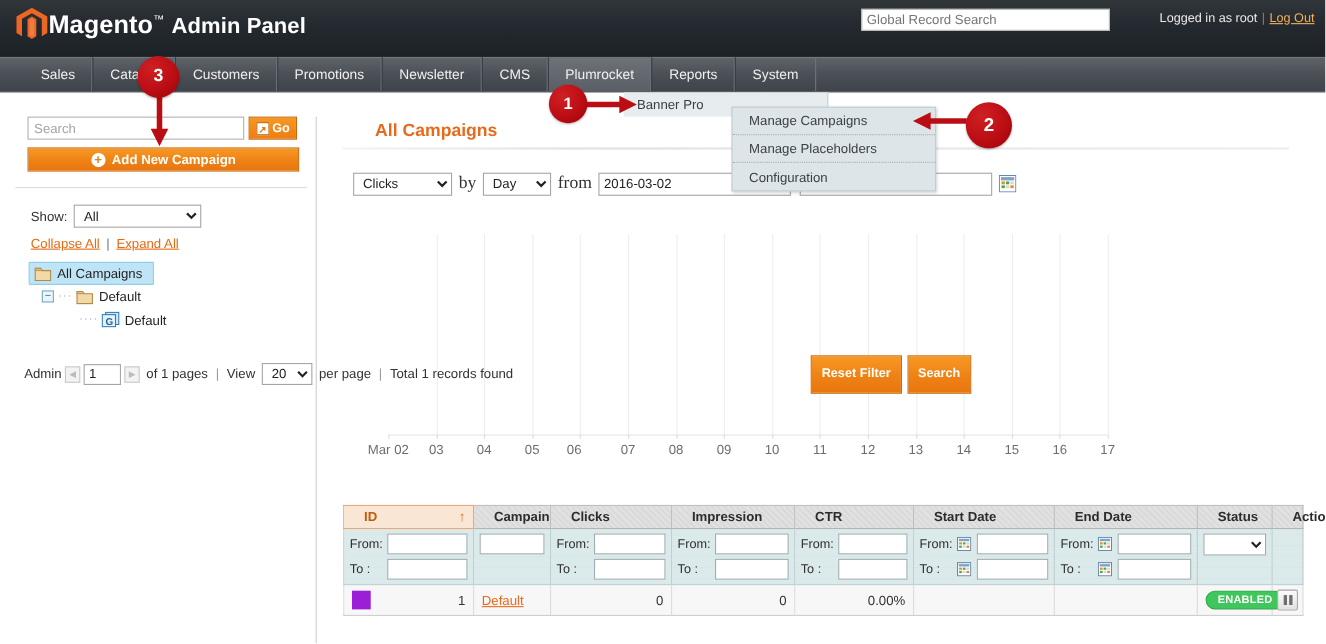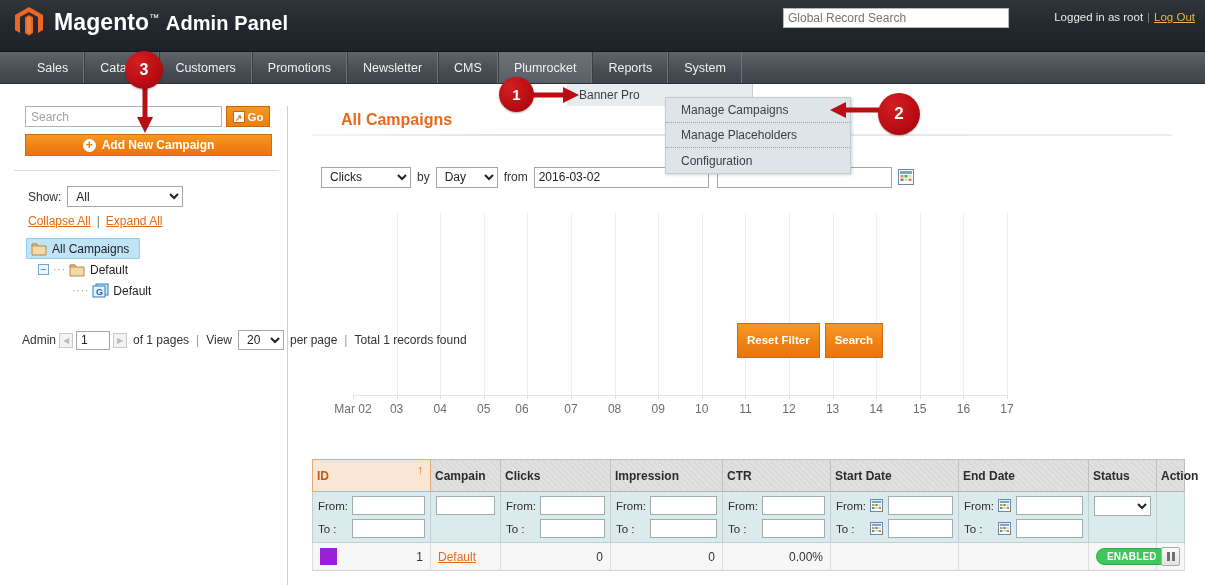--- a/index.html
+++ b/index.html
@@ -17,21 +17,21 @@
   
   .header {
     position: absolute; left: 0; top: 0; width: 1205px; height: 52px;
     background: linear-gradient(to bottom, #31363b 0%, #23292e 45%, #1d2227 100%);
     border-bottom: 1px solid #11161a;
   }
   .logo-wrap { position: absolute; left: 14px; top: 6px; display: flex; align-items: center; }
   .logo-mark { width: 30px; height: 32px; position: relative; }
   .logo-mark svg { display: block; }
   .logo-text {
-    margin-left: 10px; color: #ffffff; font-size: 23px; font-weight: bold;
+    margin-left: 0; color: #ffffff; font-size: 23px; font-weight: bold;
     letter-spacing: 0.1px; white-space: nowrap;
   }
   .logo-text .tm { font-size: 10px; vertical-align: super; font-weight: normal; }
   .logo-text .sub { font-size: 20px; font-weight: bold; }
 
   .global-search {
     position: absolute; right: 196px; top: 8px;
     width: 226px; height: 20px;
     border: 1px solid #b7b7b7; background: #fff;
     font-family: "Liberation Sans", sans-serif; font-size: 12px;
@@ -169,21 +169,21 @@
 
   
   .filter-row {
     position: absolute; left: 32px; top: 48px;
     display: flex; align-items: center; gap: 0;
   }
   .sel-metric {
     width: 90px; height: 21px; border: 1px solid #a6a6a6; background: #fff;
     font-size: 12px; font-family: "Liberation Sans", sans-serif; padding-left: 4px; color: #222;
   }
-  .flab { font-size: 12px; color: #333; margin: 16px 6px; }
+  .flab { font-size: 16px; color: #333; margin: 4px 6px; font-family: Liberation Serif, serif; }
   .sel-period {
     width: 62px; height: 21px; border: 1px solid #a6a6a6; background: #fff;
     font-size: 12px; font-family: "Liberation Sans", sans-serif; padding-left: 4px; color: #222;
   }
   .date-in {
     height: 21px; border: 1px solid #a6a6a6; background: #fff;
     font-size: 12px; font-family: "Liberation Sans", sans-serif;
     padding: 0 4px; color: #222;
   }
   .cal-btn {
@@ -230,22 +230,22 @@
     border: 1px solid #cf6c07; color: #fff; font-weight: bold; font-size: 11.5px;
     display: flex; align-items: center; justify-content: center; cursor: pointer;
   }
 
   
   .grid { position: absolute; left: 312px; top: 459px; width: 872px; }
   table.gridtbl { border-collapse: collapse; width: 872px; table-layout: fixed; }
   table.gridtbl th {
     background: repeating-linear-gradient(45deg, #e2e2e2, #e2e2e2 2px, #d9d9d9 2px, #d9d9d9 4px);
     border: 1px solid #c0c0c0; border-bottom: 1px solid #b4b4b4;
-    height: 32px; font-size: 12px; font-weight: bold; color: #2c2c2c;
-    text-align: left; padding: 0 4px; white-space: nowrap;
+    height: 21px; font-size: 12px; font-weight: bold; color: #2c2c2c;
+    text-align: left; padding: 0 18px; white-space: nowrap;
   }
   table.gridtbl th.sorted {
     background: #fae6d4; border: 1px solid #e8a877; color: #c05a12;
     position: relative;
   }
   th.sorted .sortarrow {
     position: absolute; right: 7px; top: 3px; color: #e8691c; font-size: 12px; font-weight: bold;
   }
   td.filtercell {
     background: repeating-linear-gradient(0deg, #dfeced, #dfeced 1px, #d7e7e8 1px, #d7e7e8 2px);

